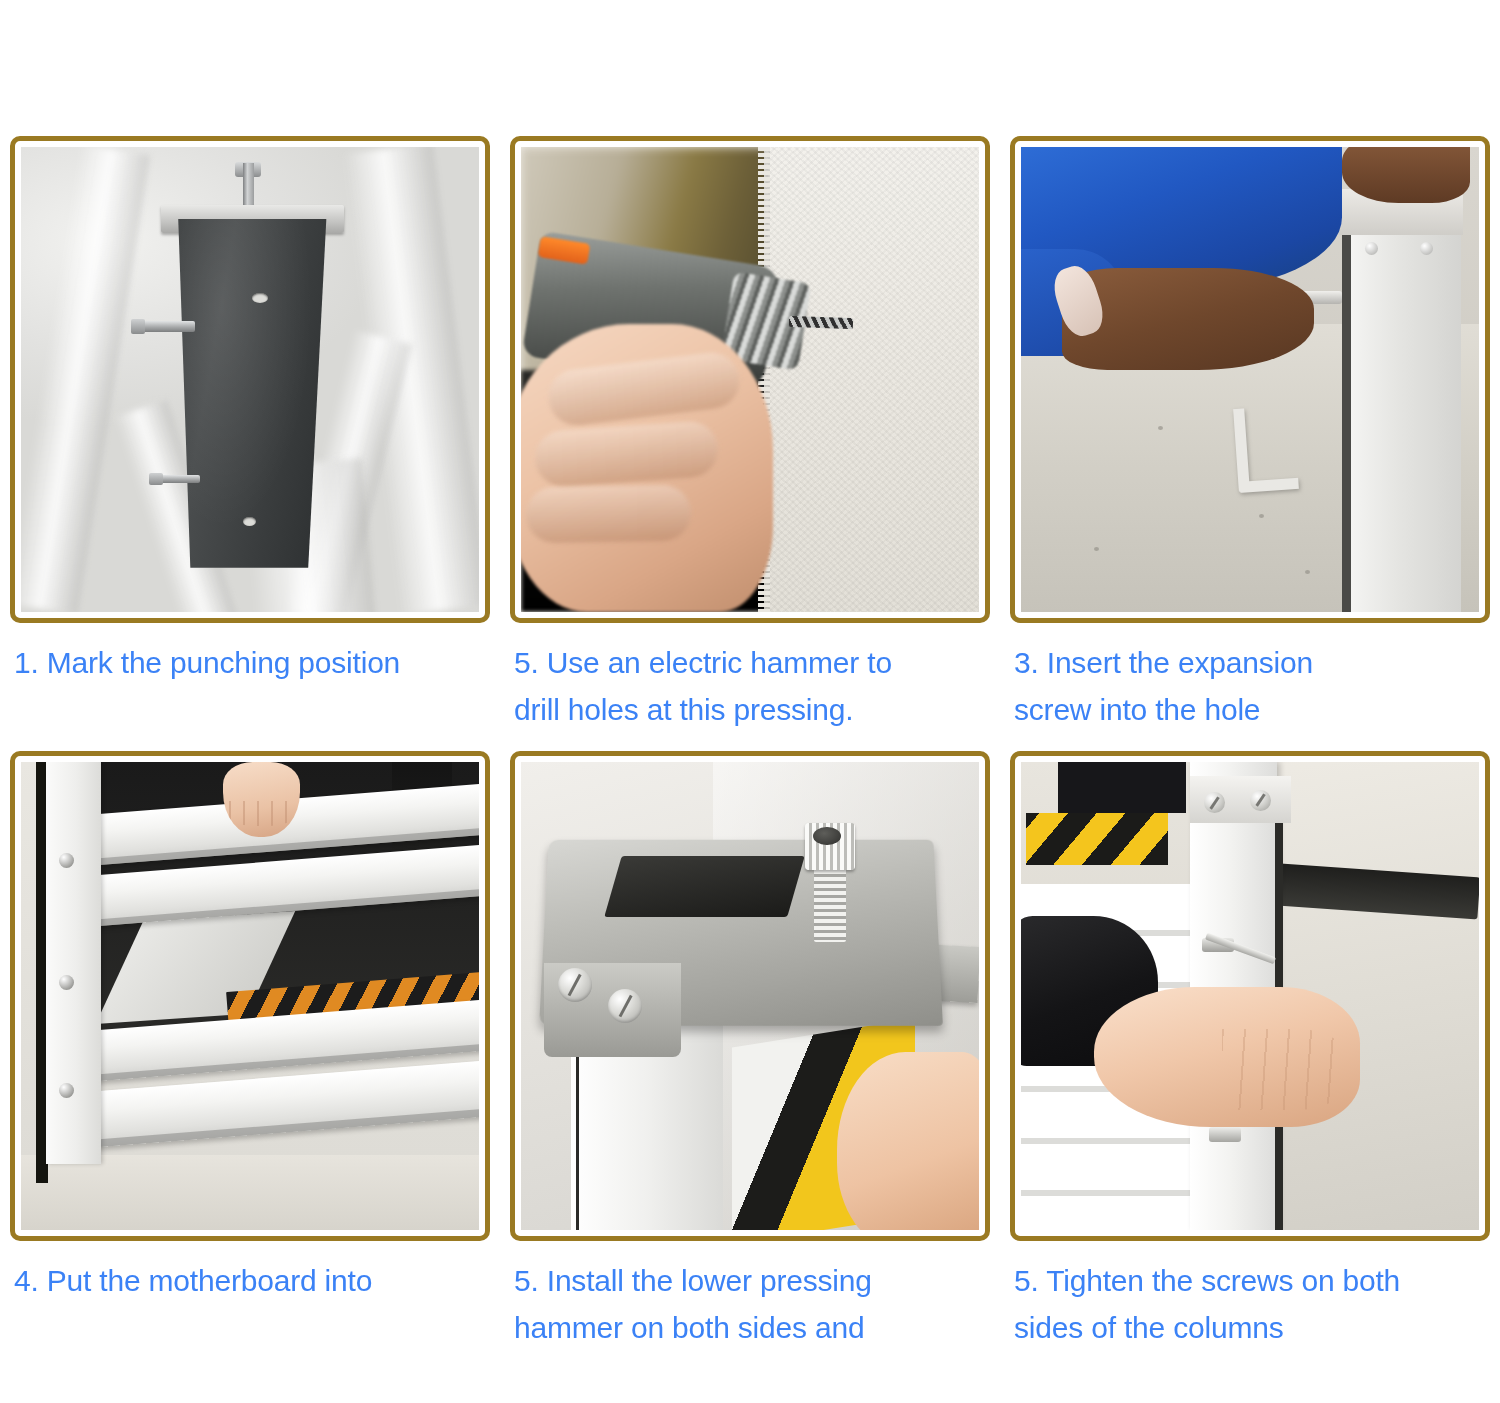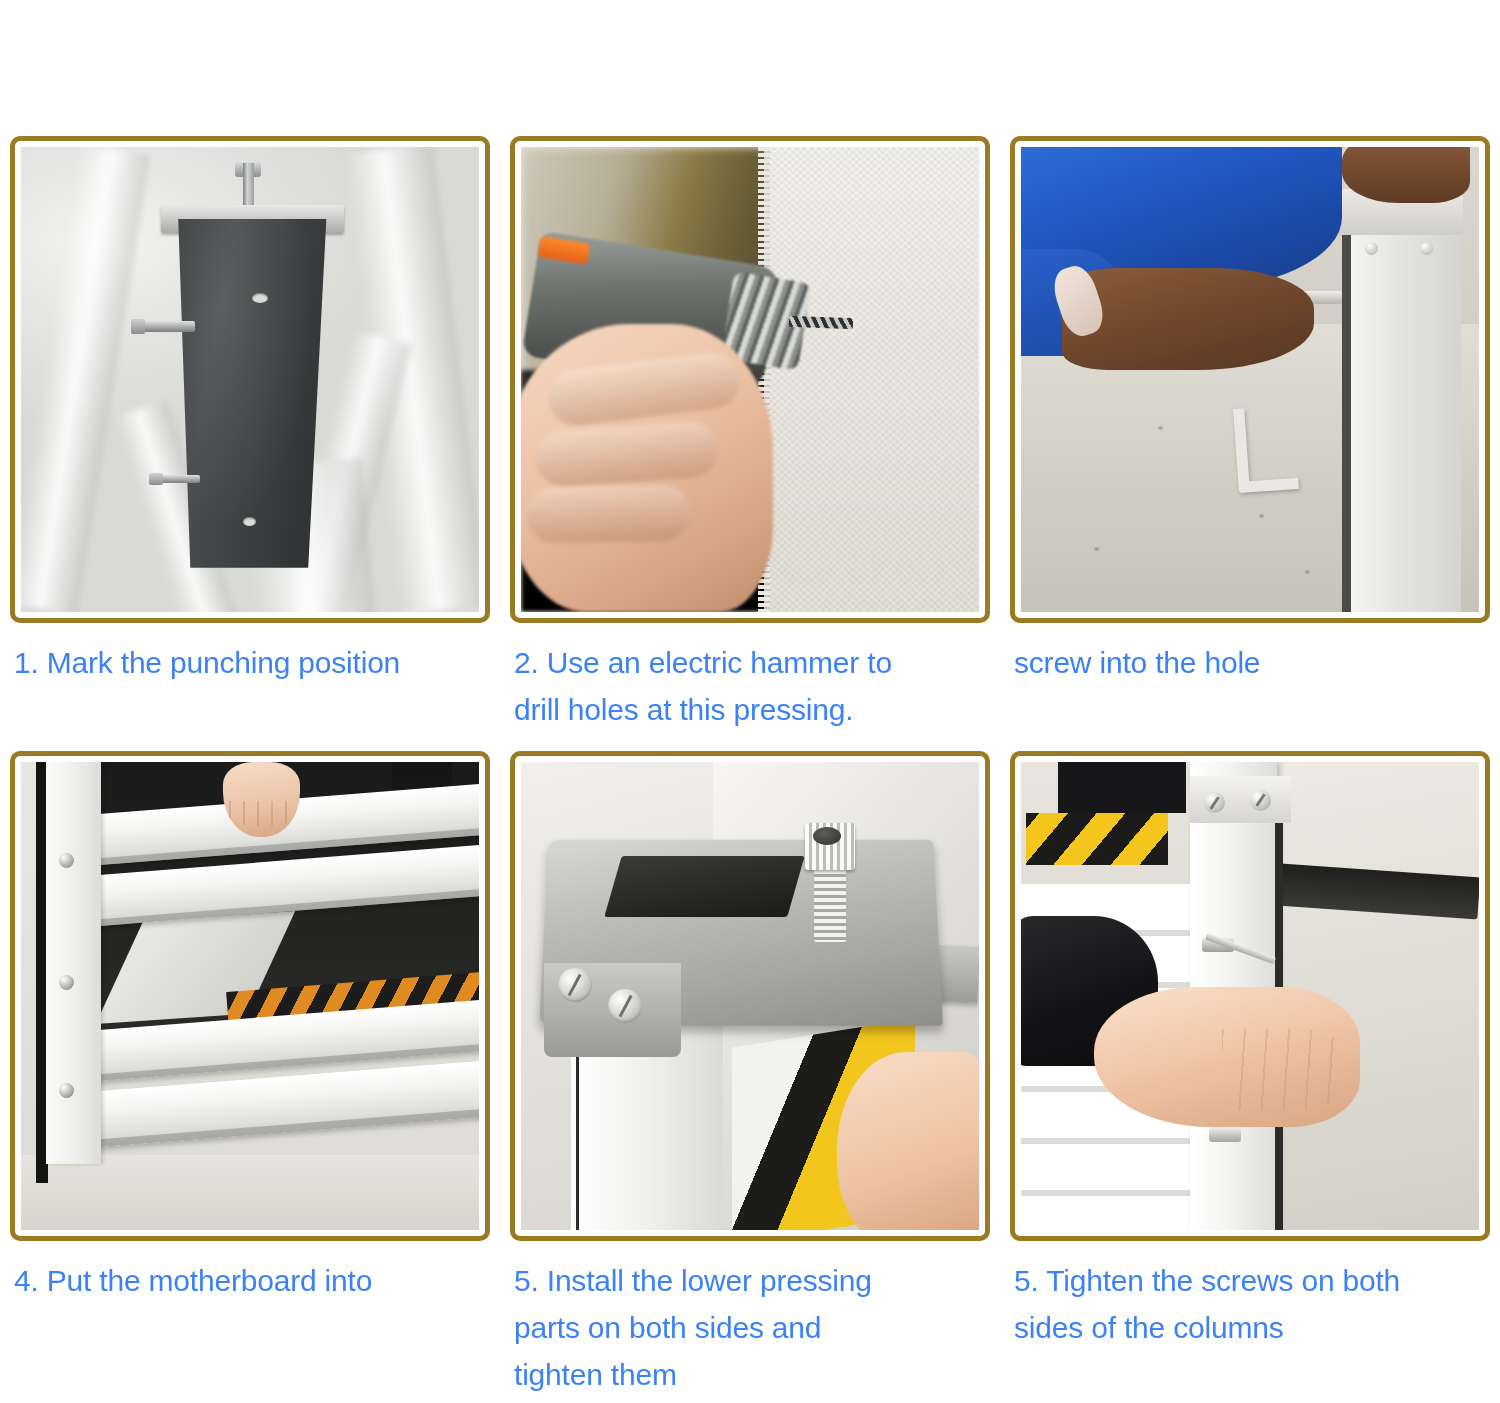--- a/index.html
+++ b/index.html
@@ -636,21 +636,21 @@
           <div class="orange"></div>
           <div class="chuck"></div>
           <div class="bit"></div>
           <div class="hand"></div>
           <div class="finger fg1"></div>
             <div class="finger fg2"></div>
             <div class="finger fg3"></div>
         </div>
       </div>
       <div class="caption">
-        <span class="ln">2. Use an electric hammer to</span>
+        <span class="ln">5. Use an electric hammer to</span>
         <span class="ln">drill holes at this pressing.</span>
       </div>
     </div>
 
     <div class="cell">
       <div class="frame">
         <div class="photo p3">
           <div class="floor"></div>
           <div class="speck" style="left:30%;top:60%"></div>
           <div class="speck" style="left:52%;top:79%"></div>
@@ -663,20 +663,21 @@
           <div class="bolt"></div>
           <div class="shirt"></div>
           <div class="sleeve"></div>
           <div class="arm2"></div>
           <div class="arm"></div>
           <div class="cuff"></div>
           <div class="allen"></div>
         </div>
       </div>
       <div class="caption">
+        <span class="ln">3. Insert the expansion</span>
         <span class="ln">screw into the hole</span>
       </div>
     </div>
 
     <div class="cell">
       <div class="frame tall">
         <div class="photo p4">
           <div class="bgdark"></div>
           <div class="bgfloor"></div>
           <div class="leg"></div>
@@ -712,22 +713,21 @@
           <div class="slotdark"></div>
           <div class="lip"></div>
           <div class="scr s1"></div>
           <div class="scr s2"></div>
           <div class="thumbshaft"></div>
           <div class="thumbhead"></div>
         </div>
       </div>
       <div class="caption">
         <span class="ln">5. Install the lower pressing</span>
-        <span class="ln">parts on both sides and</span>
-        <span class="ln">tighten them</span>
+        <span class="ln">hammer on both sides and</span>
       </div>
     </div>
 
     <div class="cell">
       <div class="frame tall">
         <div class="photo p6">
           <div class="floor6"></div>
           <div class="skirt"></div>
           <div class="boards6"></div>
           <div class="blacktop"></div>

